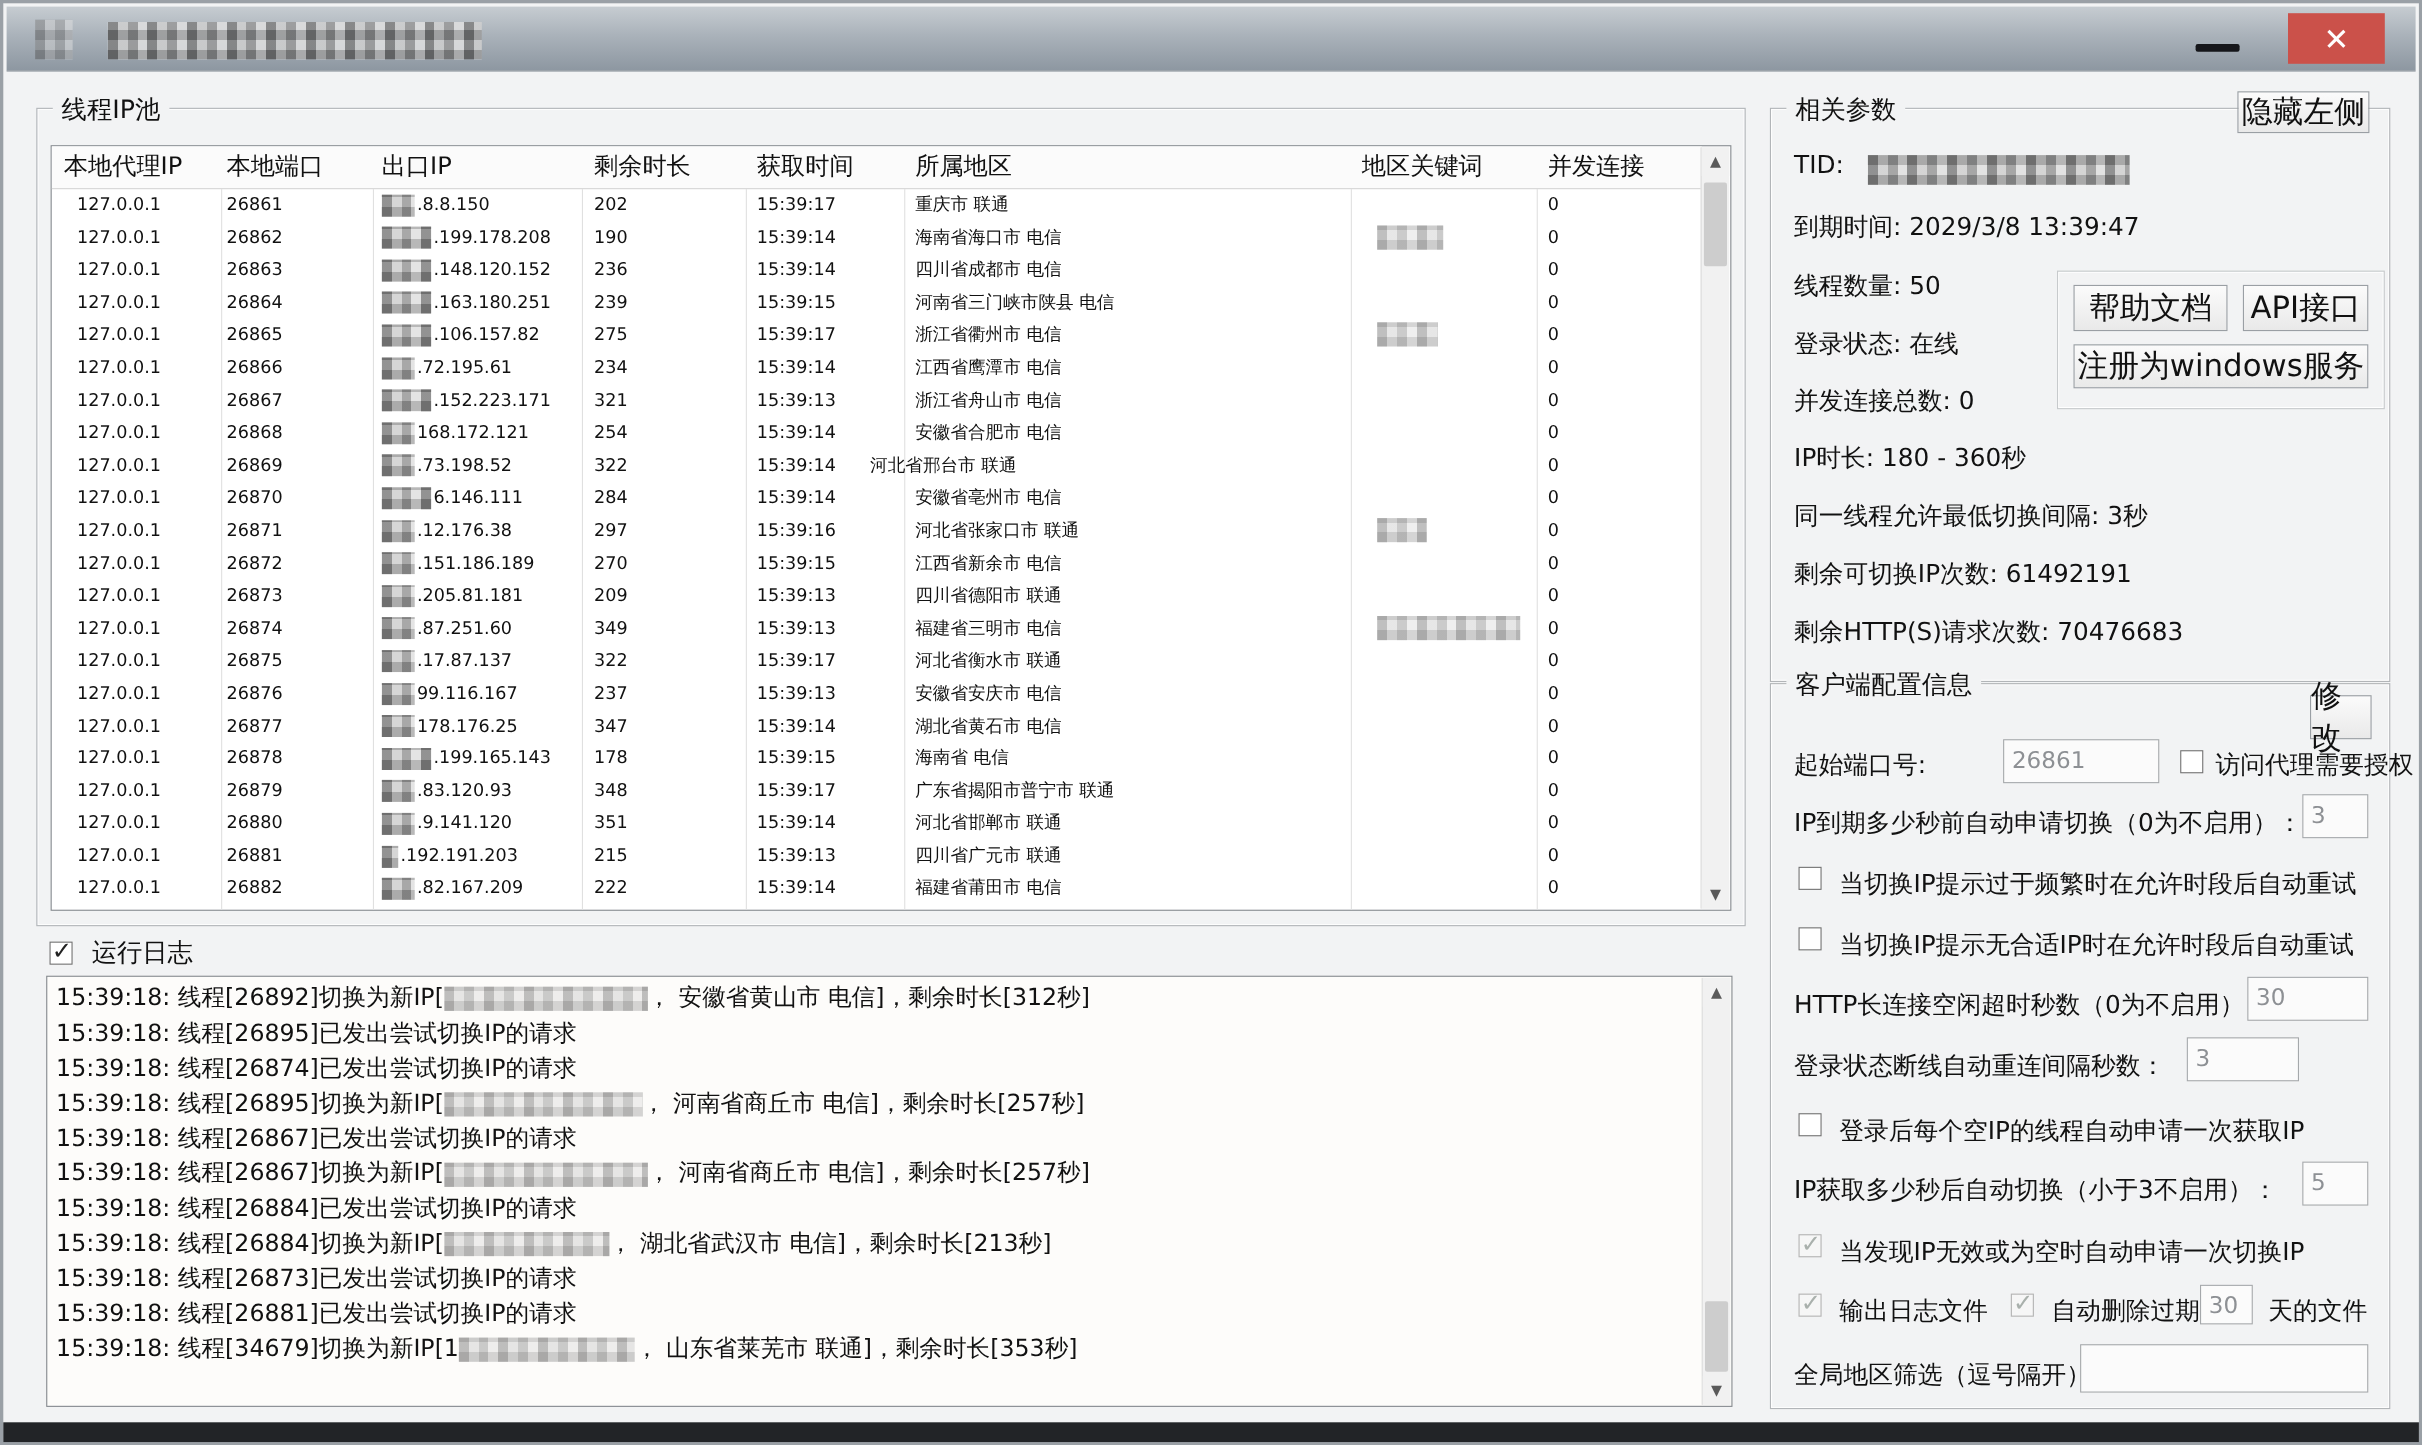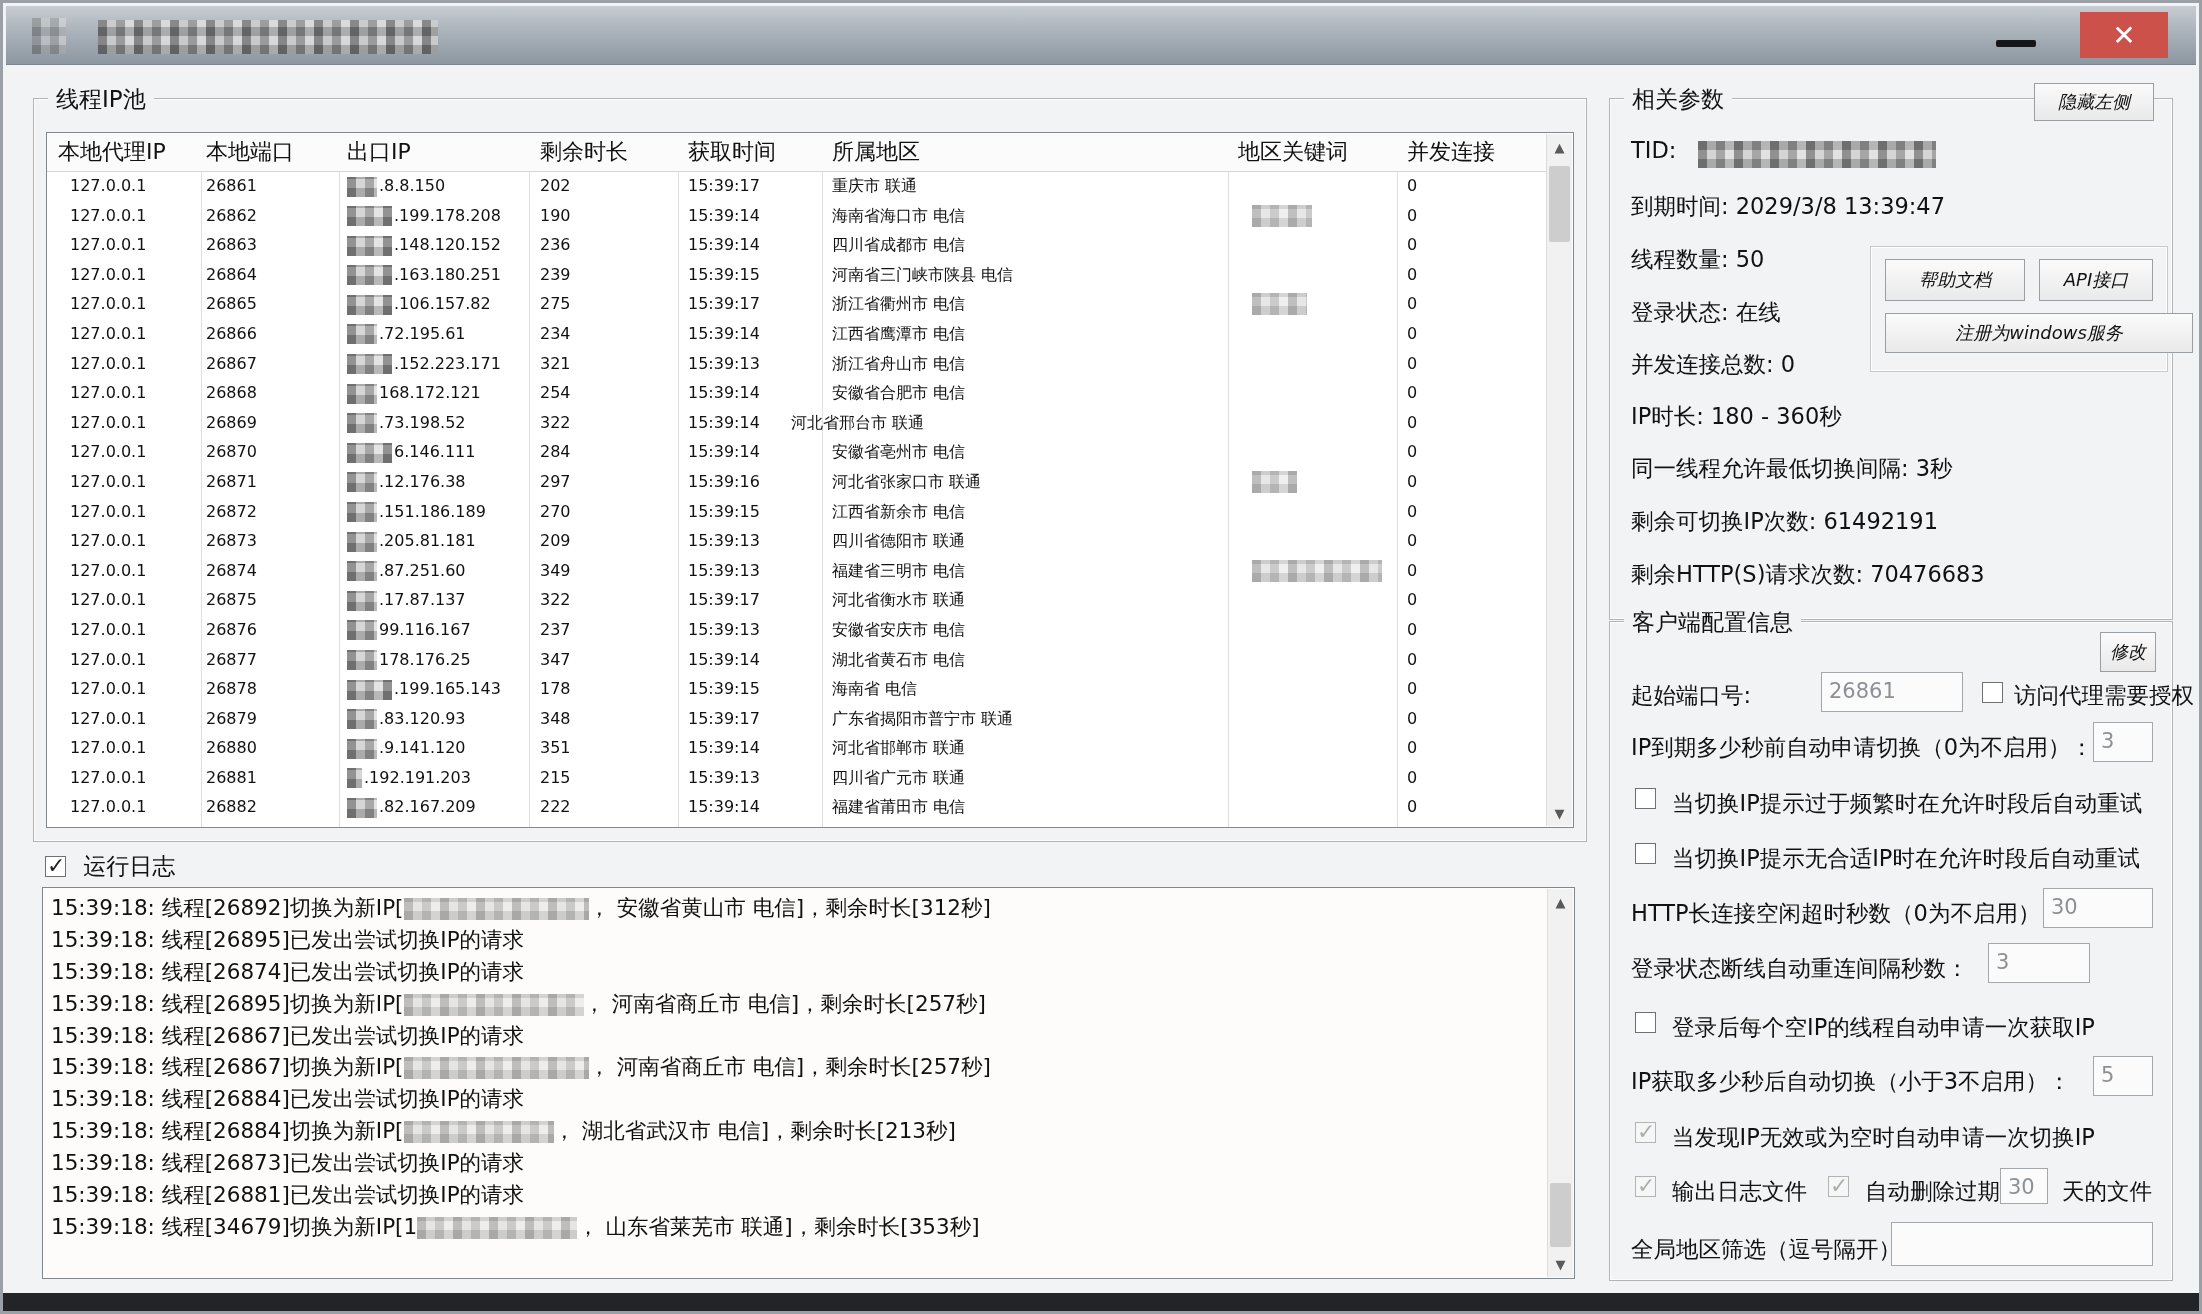--- a/index.html
+++ b/index.html
@@ -51,21 +51,21 @@
   #log-box{position:absolute;left:39px;top:884px;width:1533px;height:392px;background:#fdfcfa;
            border:1px solid #82878c;box-sizing:border-box;overflow:hidden;}
   #log-lines{position:absolute;left:8px;top:4px;right:30px;bottom:4px;}
   .logline{height:31.9px;line-height:31.9px;font-size:21.5px;white-space:nowrap;}
   .logmask{display:inline-block;height:22px;vertical-align:middle;}
   
   #params-box{left:1606px;top:95px;width:562px;height:520px;}
   #config-box{left:1606px;top:618px;width:562px;height:658px;}
   .pline{position:absolute;left:21px;font-size:22.5px;white-space:nowrap;}
   .btn{position:absolute;background:linear-gradient(#fbfbfb,#e9e9e9);border:1px solid #9a9fa4;
-       display:flex;align-items:center;justify-content:center;font-size:18px;cursor:pointer;box-sizing:border-box;font-style:italic;}
+       display:flex;align-items:center;justify-content:center;font-size:28px;cursor:pointer;box-sizing:border-box;}
   #hide-left-btn{left:2031px;top:80px;width:120px;height:38px;position:absolute;z-index:5;}
   #btn-panel{position:absolute;left:260px;top:147px;width:296px;height:124px;border:1px solid #c7cacc;box-shadow:inset 0 0 0 1px #fff;}
   #tid-mosaic{position:absolute;left:88px;top:42px;width:238px;height:27px;}
   .input{position:absolute;background:#fbfbfb;border:1px solid #a5a8ab;box-sizing:border-box;
          font-size:21px;color:#8d9094;line-height:36px;padding-left:7px;white-space:nowrap;overflow:hidden;}
   .cfgline{position:absolute;left:21px;font-size:22.5px;white-space:nowrap;}
 </style>
 </head>
 <body>
 
@@ -426,21 +426,21 @@
       <div class="pline" style="top:198px">登录状态: 在线</div>
       <div class="pline" style="top:250px">并发连接总数: 0</div>
       <div class="pline" style="top:302px">IP时长: 180 - 360秒</div>
       <div class="pline" style="top:354px">同一线程允许最低切换间隔: 3秒</div>
       <div class="pline" style="top:407px">剩余可切换IP次数: 61492191</div>
       <div class="pline" style="top:460px">剩余HTTP(S)请求次数: 70476683</div>
 
       <div id="btn-panel">
         <div class="btn" style="left:14px;top:12px;width:140px;height:42px">帮助文档</div>
         <div class="btn" style="left:168px;top:12px;width:114px;height:42px">API接口</div>
-        <div class="btn" style="left:14px;top:66px;width:308px;height:40px">注册为windows服务</div>
+        <div class="btn" style="left:14px;top:66px;width:268px;height:40px">注册为windows服务</div>
       </div>
     </div>
 
     <div class="groupbox" id="config-box">
       <span class="legend">客户端配置信息</span>
       <div class="btn" style="left:490px;top:10px;width:56px;height:40px">修改</div>
 
       <div class="cfgline" style="top:58px">起始端口号:</div>
       <div class="input" style="left:211px;top:50px;width:142px;height:40px">26861</div>
       <span class="cb" style="position:absolute;left:372px;top:60px"></span>

